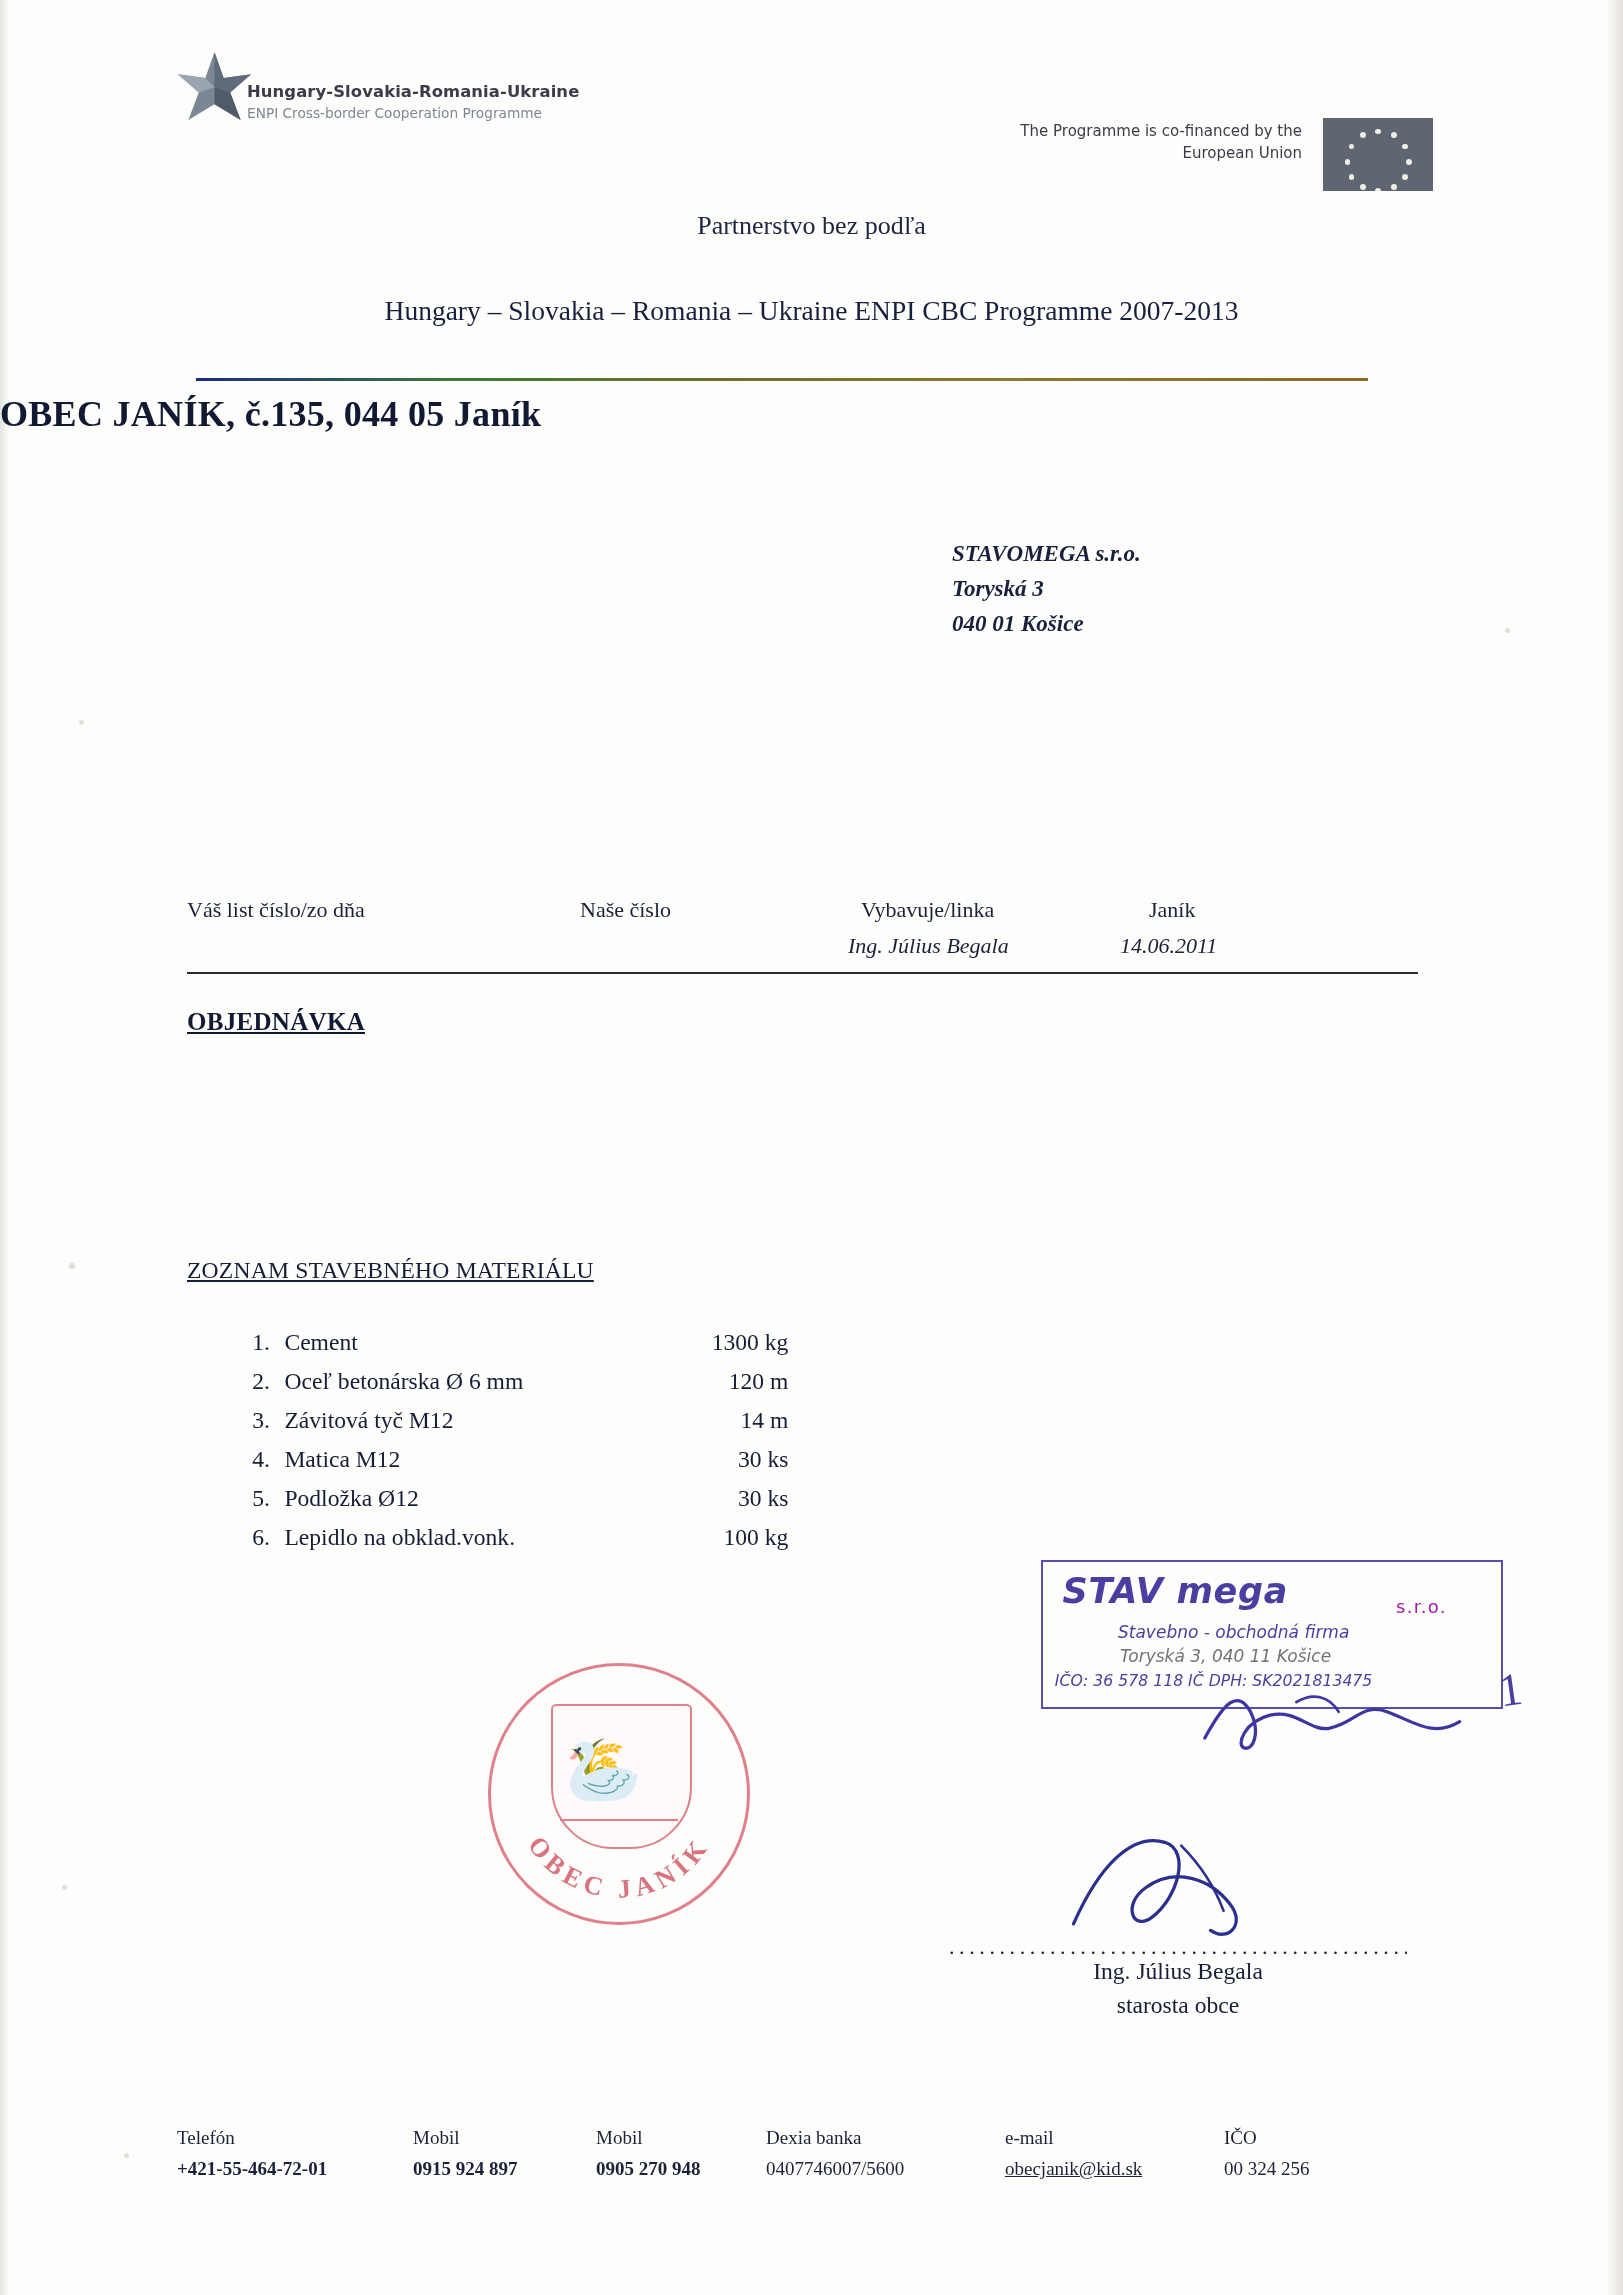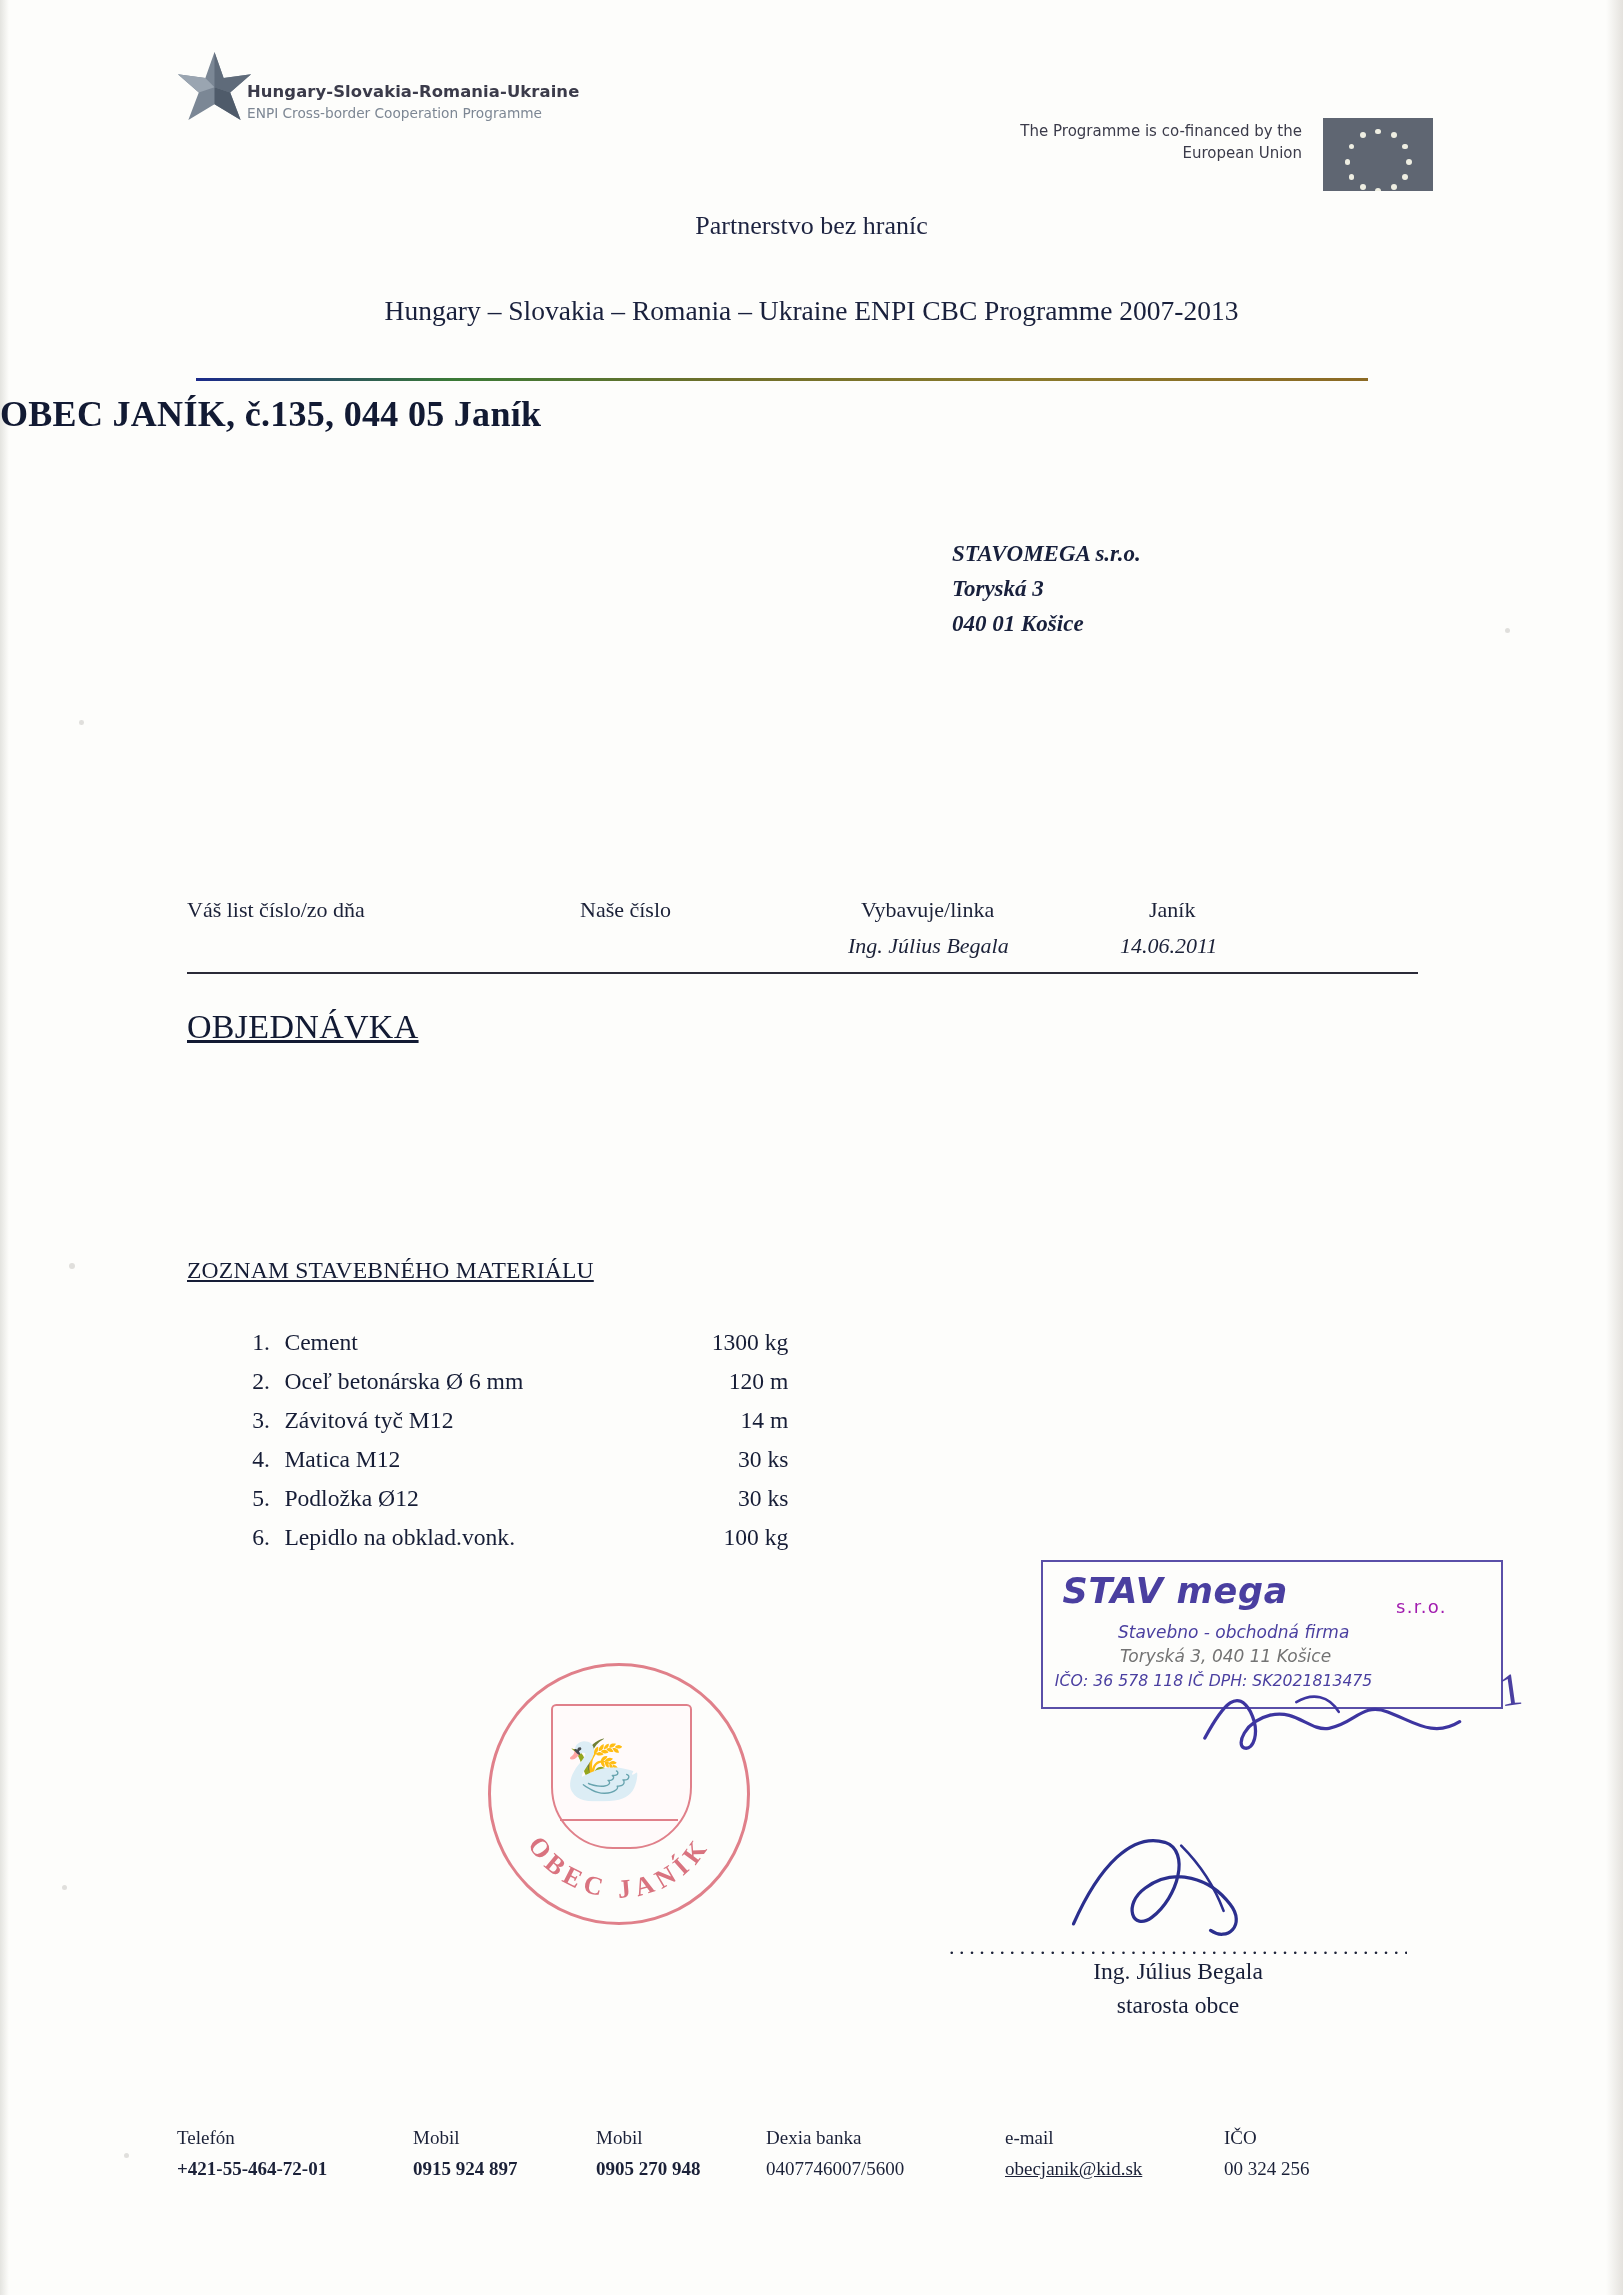--- a/index.html
+++ b/index.html
@@ -163,22 +163,22 @@
     position: absolute;
     left: 0; top: 75px;
     width: 1231px; height: 2px;
     background: #2a2a38;
   }
 
   
   .h-objednavka {
     position: absolute;
     left: 187px; top: 1008px;
-    font-size: 34px;
-    font-weight: normal;
+    font-size: 25px;
+    font-weight: bold;
     color: #121a33;
     text-decoration: underline;
     letter-spacing: 0.3px;
   }
   .para {
     position: absolute;
     left: 187px; top: 1103px;
     width: 1231px;
     font-size: 24px;
     line-height: 1.6;
@@ -418,21 +418,21 @@
       <div class="st" style="left:68px;top:66px;"></div>
       <div class="st" style="left:52px;top:70px;"></div>
       <div class="st" style="left:37px;top:66px;"></div>
       <div class="st" style="left:25.5px;top:56px;"></div>
       <div class="st" style="left:21.6px;top:41px;"></div>
       <div class="st" style="left:25.5px;top:25.5px;"></div>
       <div class="st" style="left:37px;top:14.4px;"></div>
     </div>
   </div>
 
-  <div class="t-partner">Partnerstvo bez hraníc</div>
+  <div class="t-partner">Partnerstvo bez podľa</div>
   <div class="t-prog">Hungary – Slovakia – Romania – Ukraine ENPI CBC Programme 2007-2013</div>
   <div class="rule-color"></div>
   <div class="t-obec">OBEC JANÍK, č.135, 044 05  Janík</div>
 
   <div class="addressee">
     <div>STAVOMEGA s.r.o.</div>
     <div>Toryská 3</div>
     <div>040 01  Košice</div>
   </div>
 

